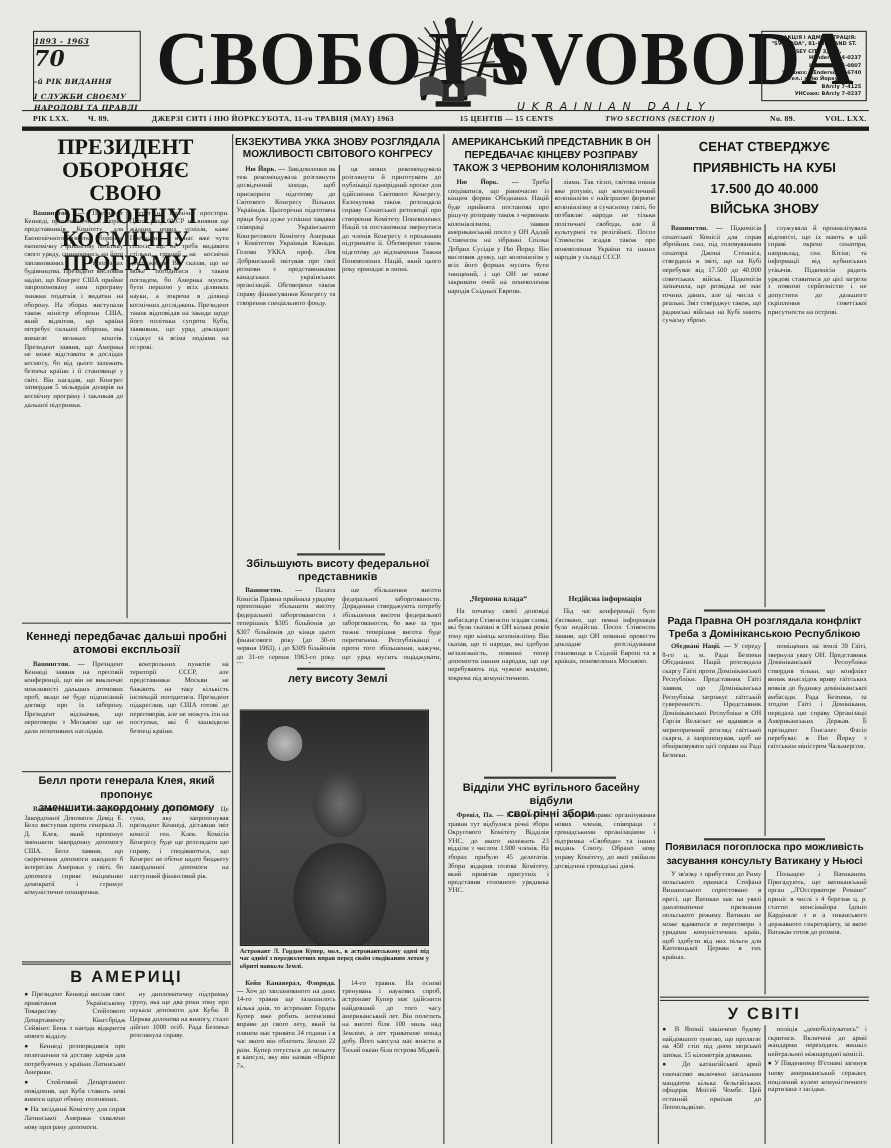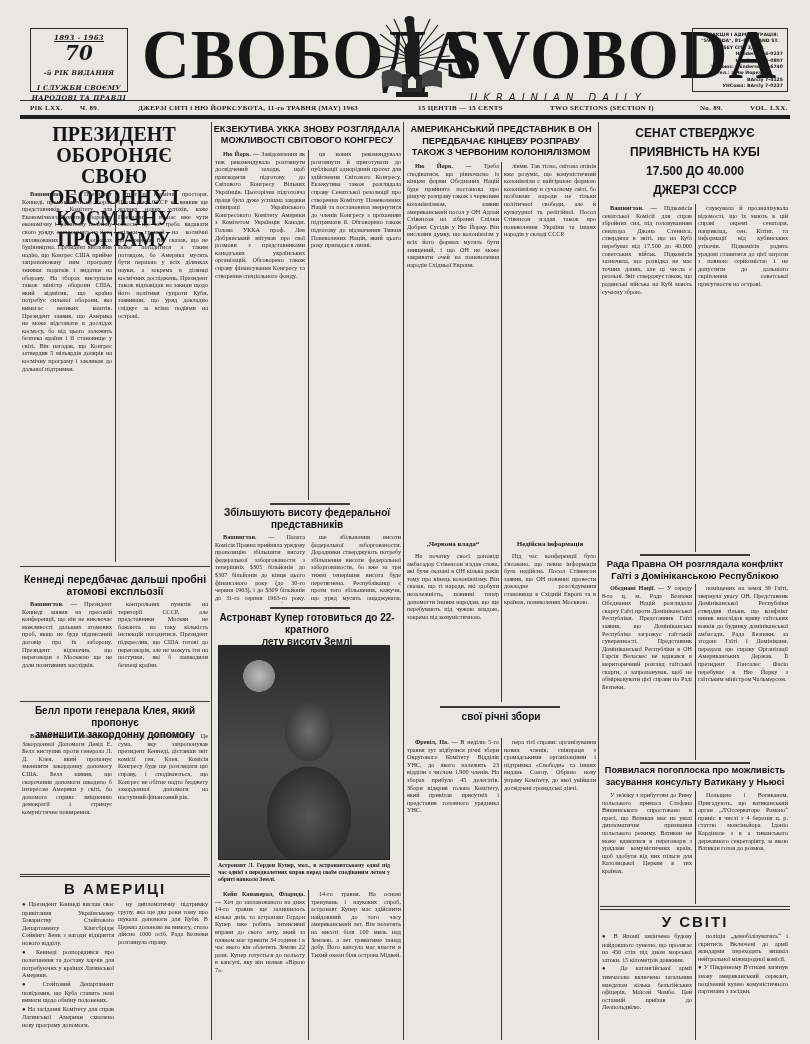--- a/index.html
+++ b/index.html
@@ -9,21 +9,21 @@
     color: #1b1b1b;
     font-family: "DejaVu Serif", serif;
     position: relative;
   }
   .page { position: absolute; left: 0; top: 0; width: 810px; height: 1044px; }
   .abs { position: absolute; }
 
   
   .anniv-box {
     left: 30px; top: 28px; width: 98px; height: 64px;
-    border: 1.5px solid #2a2a2a; text-align: center; padding-top: 4px;
+    border: 1.5px solid #2a2a2a; padding-top: 4px;
     font-family: "DejaVu Serif", serif; font-style: italic; font-weight: bold;
   }
   .anniv-years { font-size: 7px; text-decoration: underline; letter-spacing: .3px; }
   .anniv-70 { font-size: 20px; line-height: 20px; display: inline-block; vertical-align: middle; }
   .anniv-line1 { font-size: 6.5px; display: inline-block; vertical-align: middle; letter-spacing: .3px; }
   .anniv-line { font-size: 6.5px; letter-spacing: .4px; margin-top: 2px; }
 
   .title-cyr {
     left: 142px; top: 20px; font-family: "Liberation Serif", serif; font-weight: bold;
     font-size: 66px; letter-spacing: 1px; line-height: 66px; color: #161616;
@@ -151,21 +151,21 @@
     <div>УНСоюз: BArcly 7-0237</div>
   </div>
 
   <div class="abs rule-thin" style="top:100px;"></div>
   <div class="abs dateline">
     <span style="left:10px;">РІК LXX.</span>
     <span style="left:60px;">Ч. 89.</span>
     <span style="left:118px;">ДЖЕРЗІ СИТІ і НЮ ЙОРК.</span>
     <span style="left:212px;">СУБОТА, 11-го ТРАВНЯ (MAY) 1963</span>
     <span style="left:398px;">15 ЦЕНТІВ — 15 CENTS</span>
-    <span style="left:530px;">TWO SECTIONS (SECTION I)</span>
+    <span style="left:530px;font-style:italic;">TWO SECTIONS (SECTION I)</span>
     <span style="left:680px;">No. 89.</span>
     <span style="left:730px;">VOL. LXX.</span>
   </div>
   <div class="abs rule-thick" style="top:115px;"></div>
 
   <div class="vrule" style="left:211px; top:122px; height:918px;"></div>
   <div class="vrule" style="left:403px; top:122px; height:918px;"></div>
   <div class="vrule" style="left:598px; top:122px; height:918px;"></div>
 
   <div class="abs hl-serif" style="left:20px; top:124px; width:188px; font-size:20px; line-height:21px;">
@@ -238,21 +238,20 @@
   </div>
   <div class="col" style="left:215px; top:533px; width:90px; height:70px;">
     <p><span class="dl">Вашингтон. —</span> <span>Палата Комісія Правна прийняла урядову пропозицію збільшити висоту федеральної заборгованости з теперішніх $305 більйонів до $307 більйонів до кінця цього фінансового року (до 30-го червня 1963), і до $309 більйонів до 31-го серпня 1963-го року. Після того дня передбачається дальше</span></p>
   </div>
   <div class="col" style="left:311px; top:533px; width:90px; height:70px;">
     <p>ше збільшення висоти федеральної заборгованости. Дорадники стверджують потребу збільшення висоти федеральної заборгованости, бо вже за три тижні теперішня висота буде перетягнена. Республіканці є проти того збільшення, кажучи, що уряд мусить ощаджувати, коли не хоче легко задовжуватися.</p>
   </div>
 
   <div class="hrule" style="left:270px; top:607px; width:80px; height:2px;"></div>
   <div class="abs hl" style="left:213px; top:612px; width:188px; font-size:10px; line-height:12px;">
-    <div>Астронавт Купер готовиться до 22-кратного</div>
     <div>лету висоту Землі</div>
   </div>
   <div class="photo"></div>
   <div class="caption">Астронавт Л. Гордон Купер, мол., в астронавтському одязі під час однієї з передвзлетних вправ перед своїм сподіваним летом у обриті навколо Землі.</div>
   <div class="col" style="left:215px; top:890px; width:90px; height:150px;">
     <p><span class="dl">Кейп Канаверал, Флорида. —</span> <span>Хоч до запланованого на днях 14-го травня ще залишилось кілька днів, то астронавт Гордон Купер вже робить інтенсивні вправи до свого лету, який за пляном має тривати 34 години і в час якого він облетить Землю 22 рази. Купер готується до польоту в капсулі, яку він назвав «Вірою 7».</span></p>
   </div>
   <div class="vrule" style="left:308px; top:890px; height:150px;"></div>
   <div class="col" style="left:311px; top:890px; width:90px; height:150px;">
     <p>14-го травня. На основі тренувань і наукових спроб, астронавт Купер має здійснити найдовший до того часу американський лет. Він полетить на висоті біля 100 миль над Землею, а лет триватиме понад добу. Його капсула має впасти в Тихий океан біля острова Мідвей.</p>
@@ -274,48 +273,49 @@
   <div class="col" style="left:407px; top:552px; width:92px; height:150px;">
     <p>На початку своєї доповіді амбасадор Стівенсон згадав слова, які були сказані в ОН кілька років тому про кінець колоніялізму. Він сказав, що ті народи, які здобули незалежність, повинні тепер допомогти іншим народам, що ще перебувають під чужою владою, зокрема під комуністичною.</p>
   </div>
   <div class="abs" style="left:504px; top:540px; width:92px; text-align:center; font-family:'Liberation Serif',serif; font-weight:bold; font-size:7px;">Недійсна інформація</div>
   <div class="col" style="left:504px; top:552px; width:92px; height:150px;">
     <p>Під час конференції було з'ясовано, що певна інформація була недійсна. Посол Стівенсон заявив, що ОН повинні провести докладне розслідування становища в Східній Европі та в країнах, поневолених Москвою.</p>
   </div>
 
   <div class="hrule" style="left:440px; top:706px; width:120px; height:2px;"></div>
   <div class="abs hl" style="left:405px; top:711px; width:192px; font-size:10px; line-height:12px;">
+    <div>Відділи УНС вугільного басейну відбули</div>
     <div>свої річні збори</div>
   </div>
   <div class="col" style="left:407px; top:738px; width:92px; height:302px;">
     <p><span class="dl">Фревіл, Па. —</span> <span>В неділю 5-го травня тут відбулися річні збори Округового Комітету Відділів УНС, до якого належить 23 відділи з числом 1.900 членів. На зборах прибуло 45 делегатів. Збори відкрив голова Комітету, який привітав присутніх і представив головного урядника УНС.</span></p>
   </div>
   <div class="vrule" style="left:501px; top:738px; height:302px;"></div>
   <div class="col" style="left:504px; top:738px; width:92px; height:302px;">
     <p>пера тієї справи: організування нових членів, співпраця з громадськими організаціями і підтримка «Свободи» та інших видань Союзу. Обрано нову управу Комітету, до якої увійшли досвідчені громадські діячі.</p>
   </div>
 
   <div class="abs hl" style="left:600px; top:124px; width:190px; font-size:12px; line-height:19px;">
     <div>СЕНАТ СТВЕРДЖУЄ</div>
     <div>ПРИЯВНІСТЬ НА КУБІ</div>
     <div>17.500 ДО 40.000</div>
-    <div>ДЖЕРЗІ СССР</div>
+    <div>ВІЙСЬКА ЗНОВУ</div>
   </div>
   <div class="col" style="left:602px; top:204px; width:90px; height:348px;">
     <p><span class="dl">Вашингтон. —</span> <span>Підкомісія сенатської Комісії для справ збройних сил, під головуванням сенатора Джона Стенніса, ствердила в звіті, що на Кубі перебуває від 17.500 до 40.000 советських військ. Підкомісія зазначила, що розвідка не має точних даних, але ці числа є реальні. Звіт стверджує також, що радянські війська на Кубі мають сучасну зброю.</span></p>
   </div>
   <div class="vrule" style="left:695px; top:204px; height:348px;"></div>
   <div class="col" style="left:698px; top:204px; width:90px; height:348px;">
     <p>служувала й проаналізувала відомості, що їх мають в цій справі окремі сенатори, наприклад, сен. Кітінг, та інформації від кубинських утікачів. Підкомісія радить урядові ставитися до цієї загрози з повною серйозністю і не допустити до дальшого скріплення советської присутности на острові.</p>
   </div>
 
   <div class="hrule" style="left:640px; top:554px; width:110px; height:2px;"></div>
   <div class="abs hl" style="left:600px; top:558px; width:190px; font-size:9.4px; line-height:11.5px;">
     <div>Рада Правна ОН розглядала конфлікт</div>
-    <div>Гаїті з Домініканською Республікою</div>
+    <div>Треба з Домініканською Республікою</div>
   </div>
   <div class="col" style="left:602px; top:584px; width:90px; height:176px;">
     <p><span class="dl">Обєднані Нації. —</span> <span>У середу 8-го ц. м. Рада Безпеки Обєднаних Націй розглядала скаргу Гаїті проти Домініканської Республіки. Представник Гаїті заявив, що Домініканська Республіка загрожує гаїтській суверенності. Представник Домініканської Республіки в ОН Гарсія Веласкес не вдавався в мериторичний розгляд гаїтської скарги, а запропонував, щоб не обмірковувати цієї справи на Раді Безпеки.</span></p>
   </div>
   <div class="vrule" style="left:695px; top:584px; height:176px;"></div>
   <div class="col" style="left:698px; top:584px; width:90px; height:176px;">
     <p>поміщених на землі 39 Гаїті, звернула увагу ОН. Представник Домініканської Республіки ствердив тільки, що конфлікт виник внаслідок вриву гаїтських вояків до будинку домініканської амбасади. Рада Безпеки, за згодою Гаїті і Домінікани, передала цю справу Організації Американських Держав. Її президент Гонсалес Фасіо перебуває в Ню Йорку з гаїтським міністром Чальмерсом.</p>
   </div>
 
   <div class="hrule" style="left:640px; top:762px; width:110px; height:2px;"></div>

